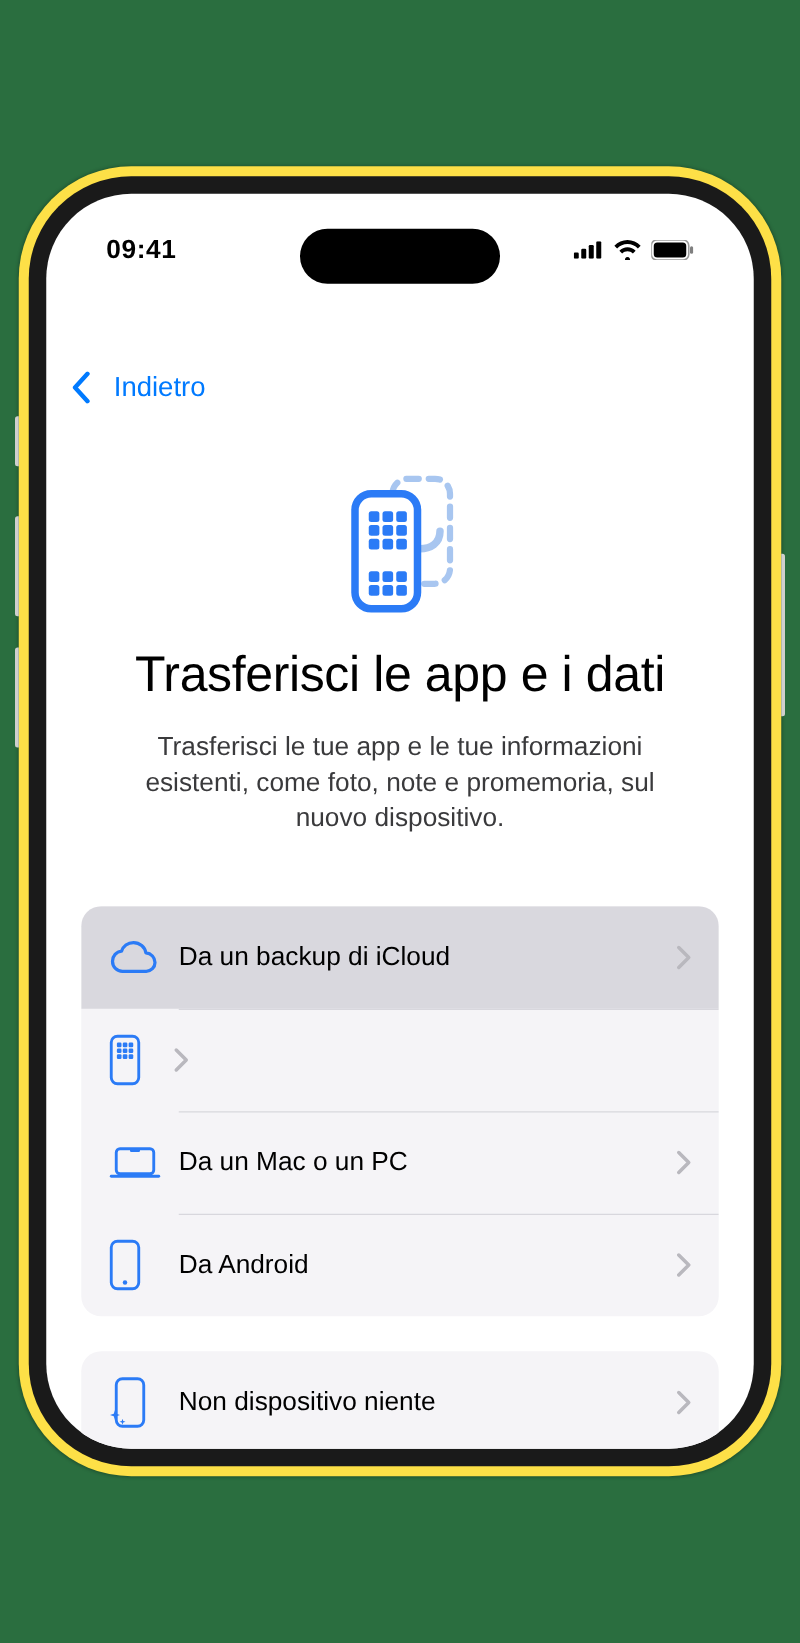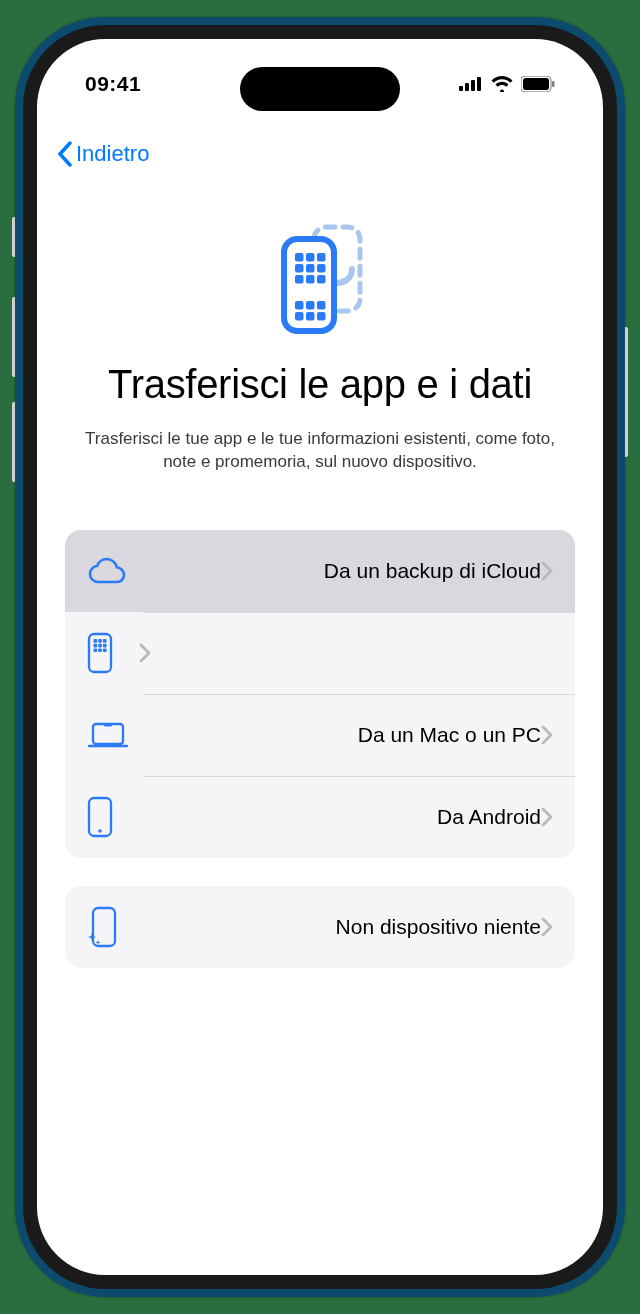--- a/index.html
+++ b/index.html
@@ -12,22 +12,22 @@
       background: #2a6e3f;
       width: 640px;
       height: 1314px;
       font-family: -apple-system, "Helvetica Neue", Helvetica, Arial, sans-serif;
       display: flex;
       align-items: center;
       justify-content: center;
     }
     .phone-frame {
       width: 610px;
-      height: 1280px;
-      background: #0c4a6e;
+      height: 1048px;
+      background: #fde047;
       border-radius: 90px;
       padding: 8px;
       box-shadow: 0 0 3px rgba(0,0,0,0.3);
       position: relative;
     }
     .phone-inner {
       width: 100%;
       height: 100%;
       background: #1a1a1a;
       border-radius: 82px;
@@ -75,22 +75,23 @@
     }
     .nav-bar {
       padding: 32px 20px 10px;
       display: flex;
       align-items: center;
     }
     .back-btn {
       display: flex;
       color: #007aff;
       font-size: 22px;
-      gap: 3px;
+      gap: 18px;
       cursor: pointer;
+      margin-top: 40px;
     }
     .back-chevron svg {
       display: block;
     }
     .hero-icon {
       display: flex;
       justify-content: center;
       padding: 40px 0 24px;
     }
     .hero-icon svg {
@@ -100,34 +101,33 @@
       text-align: center;
       font-size: 40px;
       font-weight: 400;
       padding: 0 32px;
       line-height: 1.18;
       letter-spacing: -0.3px;
       color: #000;
     }
     .subtitle {
       text-align: center;
-      font-size: 17px;
+      font-size: 21px;
       color: #3a3a3c;
       padding: 20px 48px 0;
       line-height: 1.35;
     }
     .options {
       padding: 56px 28px 0;
     }
     .option-group {
       background: #f5f4f7;
       border-radius: 16px;
       overflow: hidden;
       margin-bottom: 28px;
-      text-align: right;
     }
     .option-row {
       display: flex;
       align-items: center;
       padding: 0 22px;
       min-height: 82px;
       position: relative;
       cursor: pointer;
     }
     .option-row.selected {

